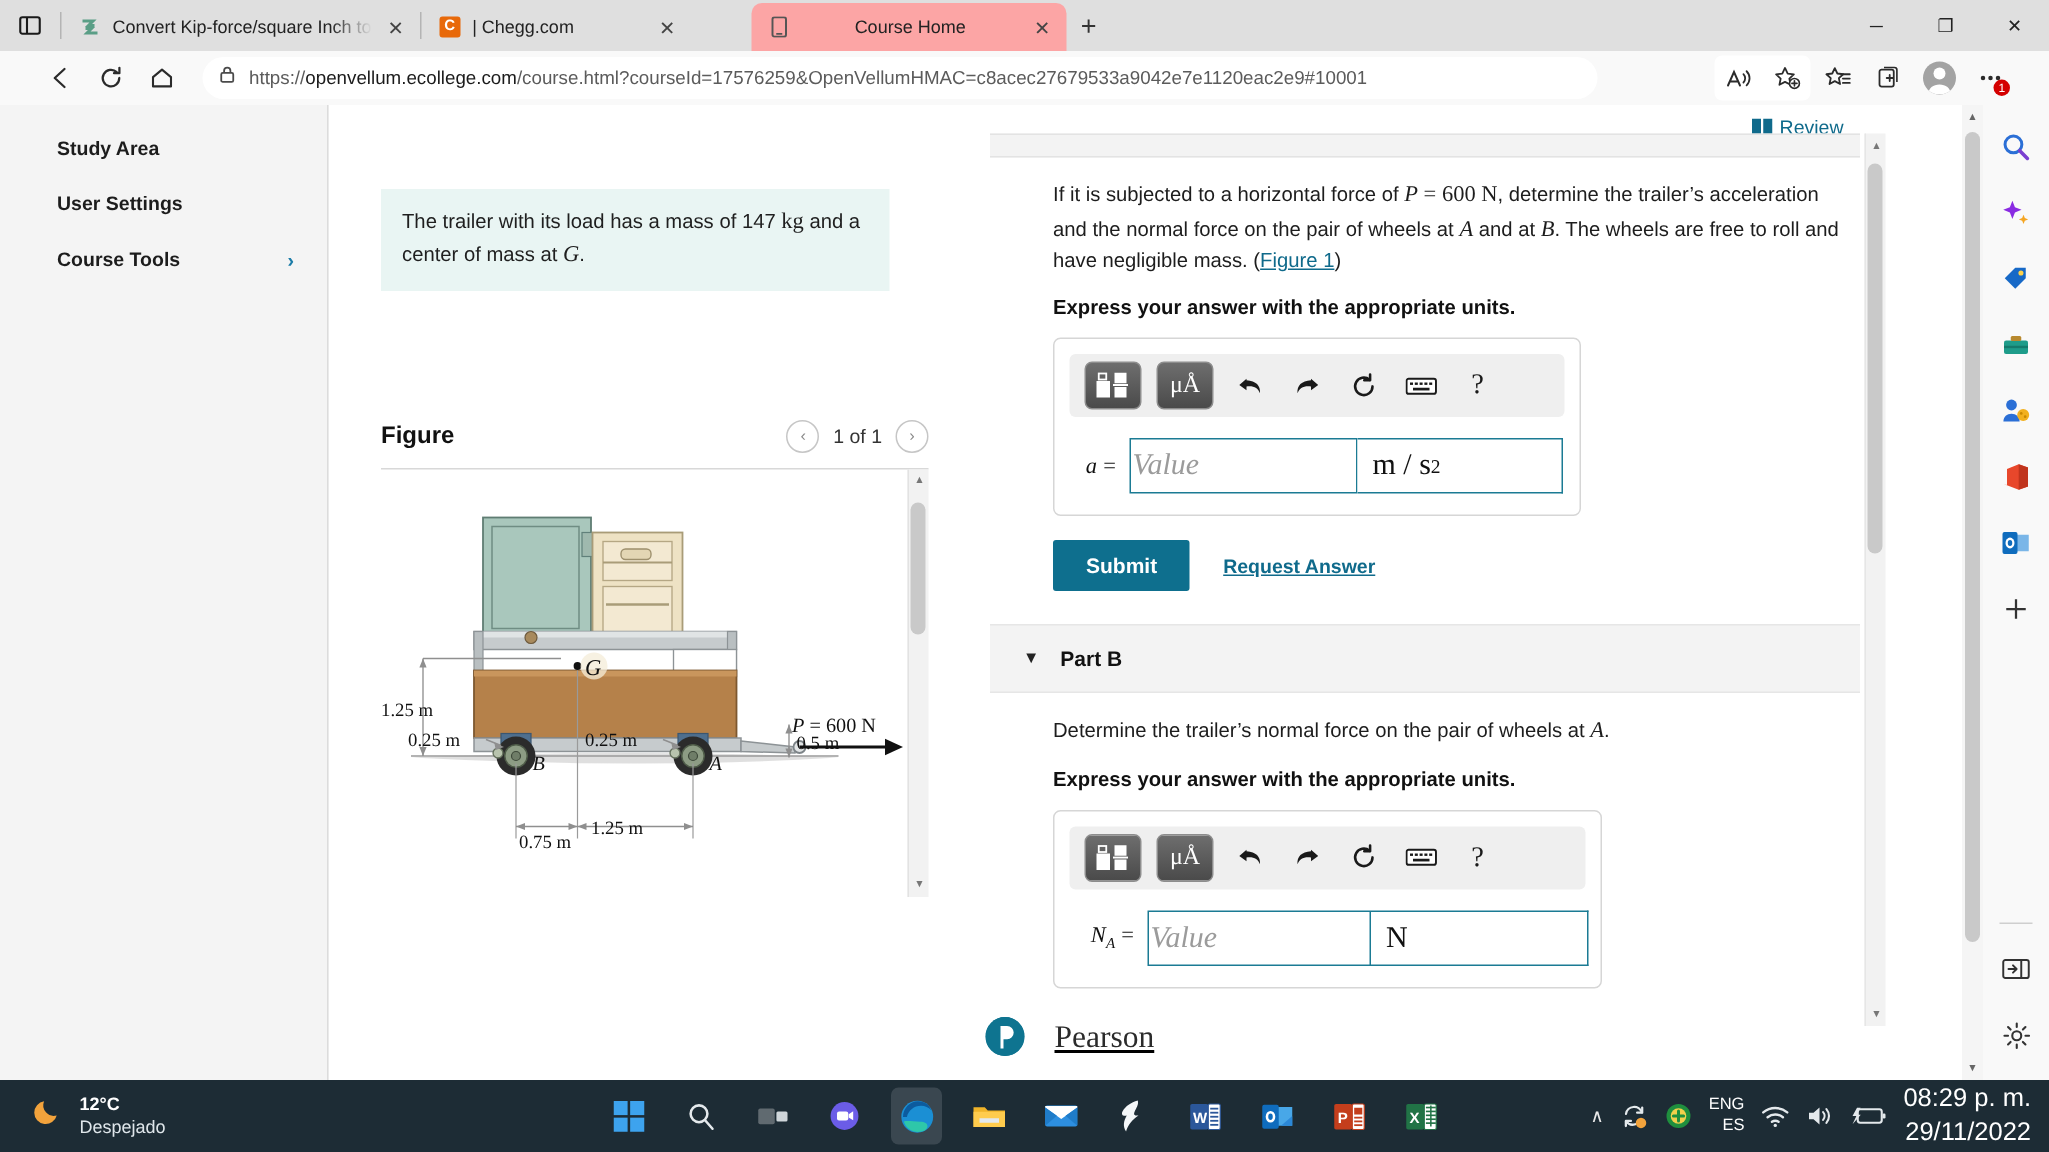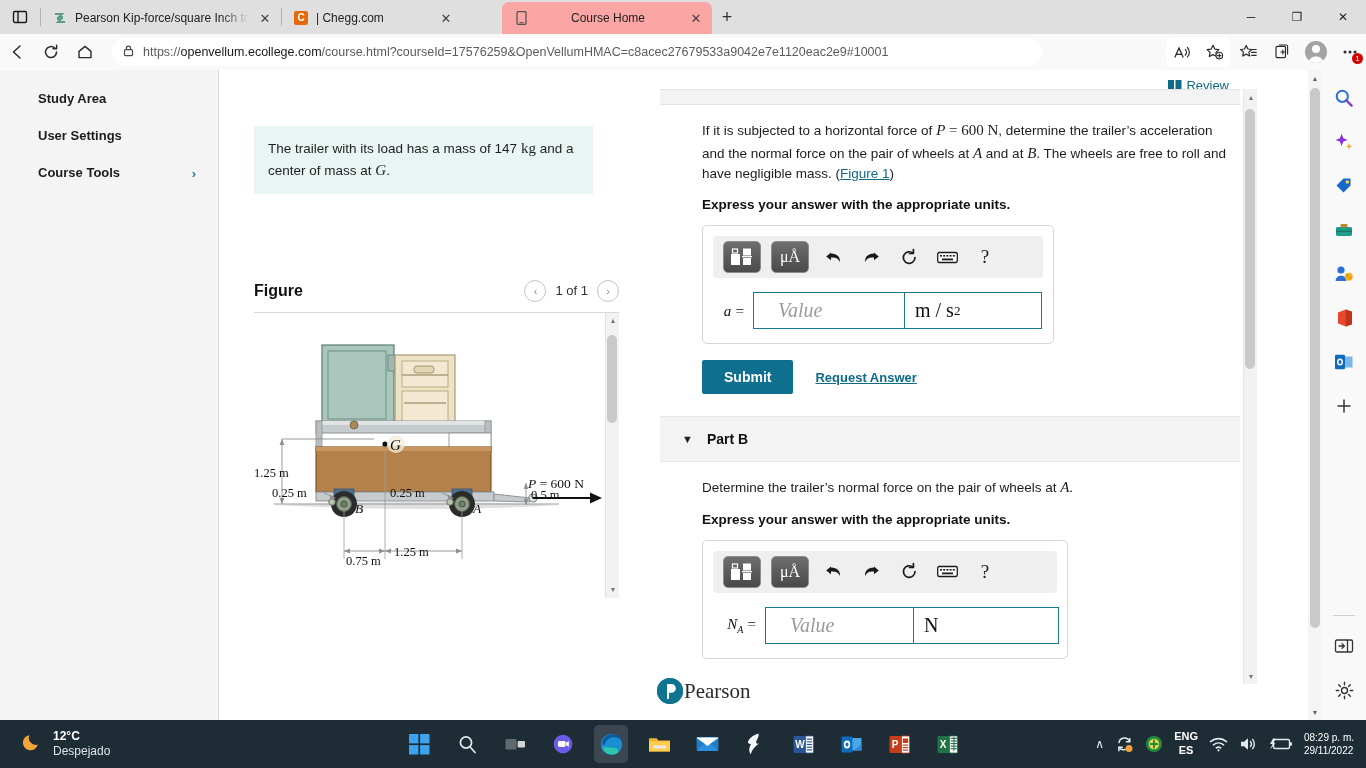--- a/index.html
+++ b/index.html
@@ -34,21 +34,21 @@
   .tab-close { width: 18px; height: 18px; display: flex; align-items: center; justify-content: center;
     font-size: 13px; color: #444; flex: 0 0 18px; }
   .new-tab { width: 30px; height: 28px; display: flex; align-items: center; justify-content: center;
     font-size: 18px; color: #333; margin-bottom: 3px; }
   .win-ctrls { position: absolute; right: 0; top: 0; display: flex; height: 34px; }
   .win-btn { width: 46px; height: 34px; display: flex; align-items: center; justify-content: center;
     font-size: 12px; color: #222; }
 
   .navbar {
     position: absolute; top: 34px; left: 0; width: 1366px; height: 36px;
-    background: #f9f9f9; display: flex; align-items: center; padding: 0 0;
+    background: #f9f9f9; display: flex; align-items: center; padding: 0 23px;
   }
   .nav-ic { width: 34px; height: 30px; display:flex; align-items:center; justify-content:center; color:#333; }
   .omnibox {
     flex: 1 1 auto; height: 28px; background: #fff; border-radius: 14px;
     display: flex; align-items: center; gap: 8px; padding: 0 10px;
     margin: 0 6px 0 10px; max-width: 930px;
   }
   .omnibox .url { font-size: 12.5px; color: #5b5b5b; white-space: nowrap; overflow: hidden; }
   .omnibox .url b { color: #1a1a1a; font-weight: 400; }
   .nav-right { display: flex; align-items: center; gap: 2px; margin-left: auto; }
@@ -137,36 +137,36 @@
     width: 38px; height: 32px; border-radius: 5px;
     background: linear-gradient(#6e6e6e, #4a4a4a);
     border: 1px solid #8d8d8d; display: flex; align-items: center; justify-content: center;
     color: #fff;
   }
   .mt-ic { width: 28px; height: 28px; display: flex; align-items: center; justify-content: center;
     color: #1a1a1a; }
   .ans-row { display: flex; align-items: center; margin-top: 14px; padding-left: 14px; }
   .ans-label { font-size: 15px; width: 36px; text-align: right; padding-right: 9px; color:#111; }
   .ans-input { width: 152px; height: 37px; border: 1px solid #1b7b94; background: #fff;
-    display: flex; align-items: center; padding-left: 24px; }
+    display: flex; align-items: center; padding-left: 1px; }
   .ans-input .ph { font-family: "Liberation Serif", serif; font-style: italic; font-size: 20px; color: #9b9b9b; }
   .ans-unit { width: 137px; height: 37px; border: 1px solid #1b7b94; border-left: none;
     background: #fff; display: flex; align-items: center; padding-left: 10px;
     font-family: "Liberation Serif", serif; font-size: 20px; color: #111; }
   .sub-row { display: flex; align-items: center; gap: 22px; margin: 16px 0 0 42px; }
   .submit-btn { background: #0e6f8e; color: #fff; font-size: 14px; font-weight: bold;
     padding: 9px 22px; border: none; border-radius: 2px; }
   .req-link { font-size: 13px; color: #0f6a8b; text-decoration: underline; font-weight: bold;}
 
   .q-scrollbar { position: absolute; right: 50px; top: 19px; width: 14px; height: 595px;
     background: #f2f2f2; border-left: 1px solid #e6e6e6; }
   .q-thumb { position: absolute; right: 2px; top: 20px; width: 10px; height: 260px;
     background: #c9c9c9; border-radius: 5px; }
 
-  .pearson-row { position: absolute; left: 437px; top: 608px; display: flex; align-items: center; gap: 1px; }
+  .pearson-row { position: absolute; left: 437px; top: 608px; display: flex; align-items: center; gap: 20px; text-decoration: underline; }
   .pearson-logo { width: 26px; height: 26px; border-radius: 50%; background: #0e7490;
     display:flex; align-items:center; justify-content:center; color:#fff;
     font-family:"Liberation Serif", serif; font-size:17px; }
   .pearson-word { font-family: "Liberation Serif", serif; font-size: 21px; color: #2b2b2b; }
 
   
   .edge-rail { position: absolute; right: 0; top: 70px; width: 44px; height: 650px;
     background: #f9f9f9; display: flex; flex-direction: column; align-items: center;
     padding-top: 14px; gap: 16px; }
   .rail-ic { width: 30px; height: 28px; display: flex; align-items: center; justify-content: center; }
@@ -180,22 +180,22 @@
   .tb-moon { font-size: 20px; color: #f2a33c; }
   .tb-wtxt { line-height: 1.25; }
   .tb-temp { font-size: 12px; color: #fff; font-weight: bold; }
   .tb-cond { font-size: 12px; color: #dfe6ea; }
   .tb-center { position: absolute; left: 50%; transform: translateX(-50%);
     display: flex; align-items: center; gap: 14px; }
   .tb-app { width: 34px; height: 38px; display: flex; align-items: center; justify-content: center;
     position: relative; border-radius: 5px; }
   .tb-app.active { background: #3a4750; }
   .tb-right { margin-left: auto; display: flex; align-items: center; gap: 11px; padding-right: 12px; }
-  .tb-lang { text-align: center; color: #fff; font-size: 11px; line-height: 1.25; font-weight: bold; }
-  .tb-clock { color: #fff; font-size: 10px; line-height: 1.35; }
+  .tb-lang { text-align: right; color: #fff; font-size: 11px; line-height: 1.25; }
+  .tb-clock { text-align: right; color: #fff; font-size: 17px; line-height: 1.35; }
   .tb-ic { display: flex; align-items: center; justify-content: center; color: #eaeaea; }
 </style>
 </head>
 <body>
 
 <div class="screen">
 
   <div class="tabstrip">
     <div class="tab-side-btn">
       <svg width="16" height="16" viewBox="0 0 16 16">
@@ -205,21 +205,21 @@
     </div>
     <div class="tab-divider"></div>
 
     <div class="tab">
       <span class="tab-favicon">
         <svg width="14" height="14" viewBox="0 0 14 14">
             <path d="M2 3h7l-3 3h4" stroke="#5a9e86" stroke-width="2" fill="none"></path>
             <path d="M12 11H5l3-3H4" stroke="#5a9e86" stroke-width="2" fill="none"></path>
           </svg>
       </span>
-      <span class="tab-title">Pearson Kip-force/square Inch to</span>
+      <span class="tab-title">Convert Kip-force/square Inch to</span>
       <span class="tab-close">✕</span>
     </div>
     <div class="tab-divider"></div>
 
     <div class="tab">
       <span class="tab-favicon">
         <span style="display:block;width:14px;height:14px;background:#e8690a;color:#fff;font-size:10px;border-radius:2px;text-align:center;line-height:14px;font-weight:bold;">C</span>
       </span>
       <span class="tab-title">| Chegg.com</span>
       <span class="tab-close">✕</span>

